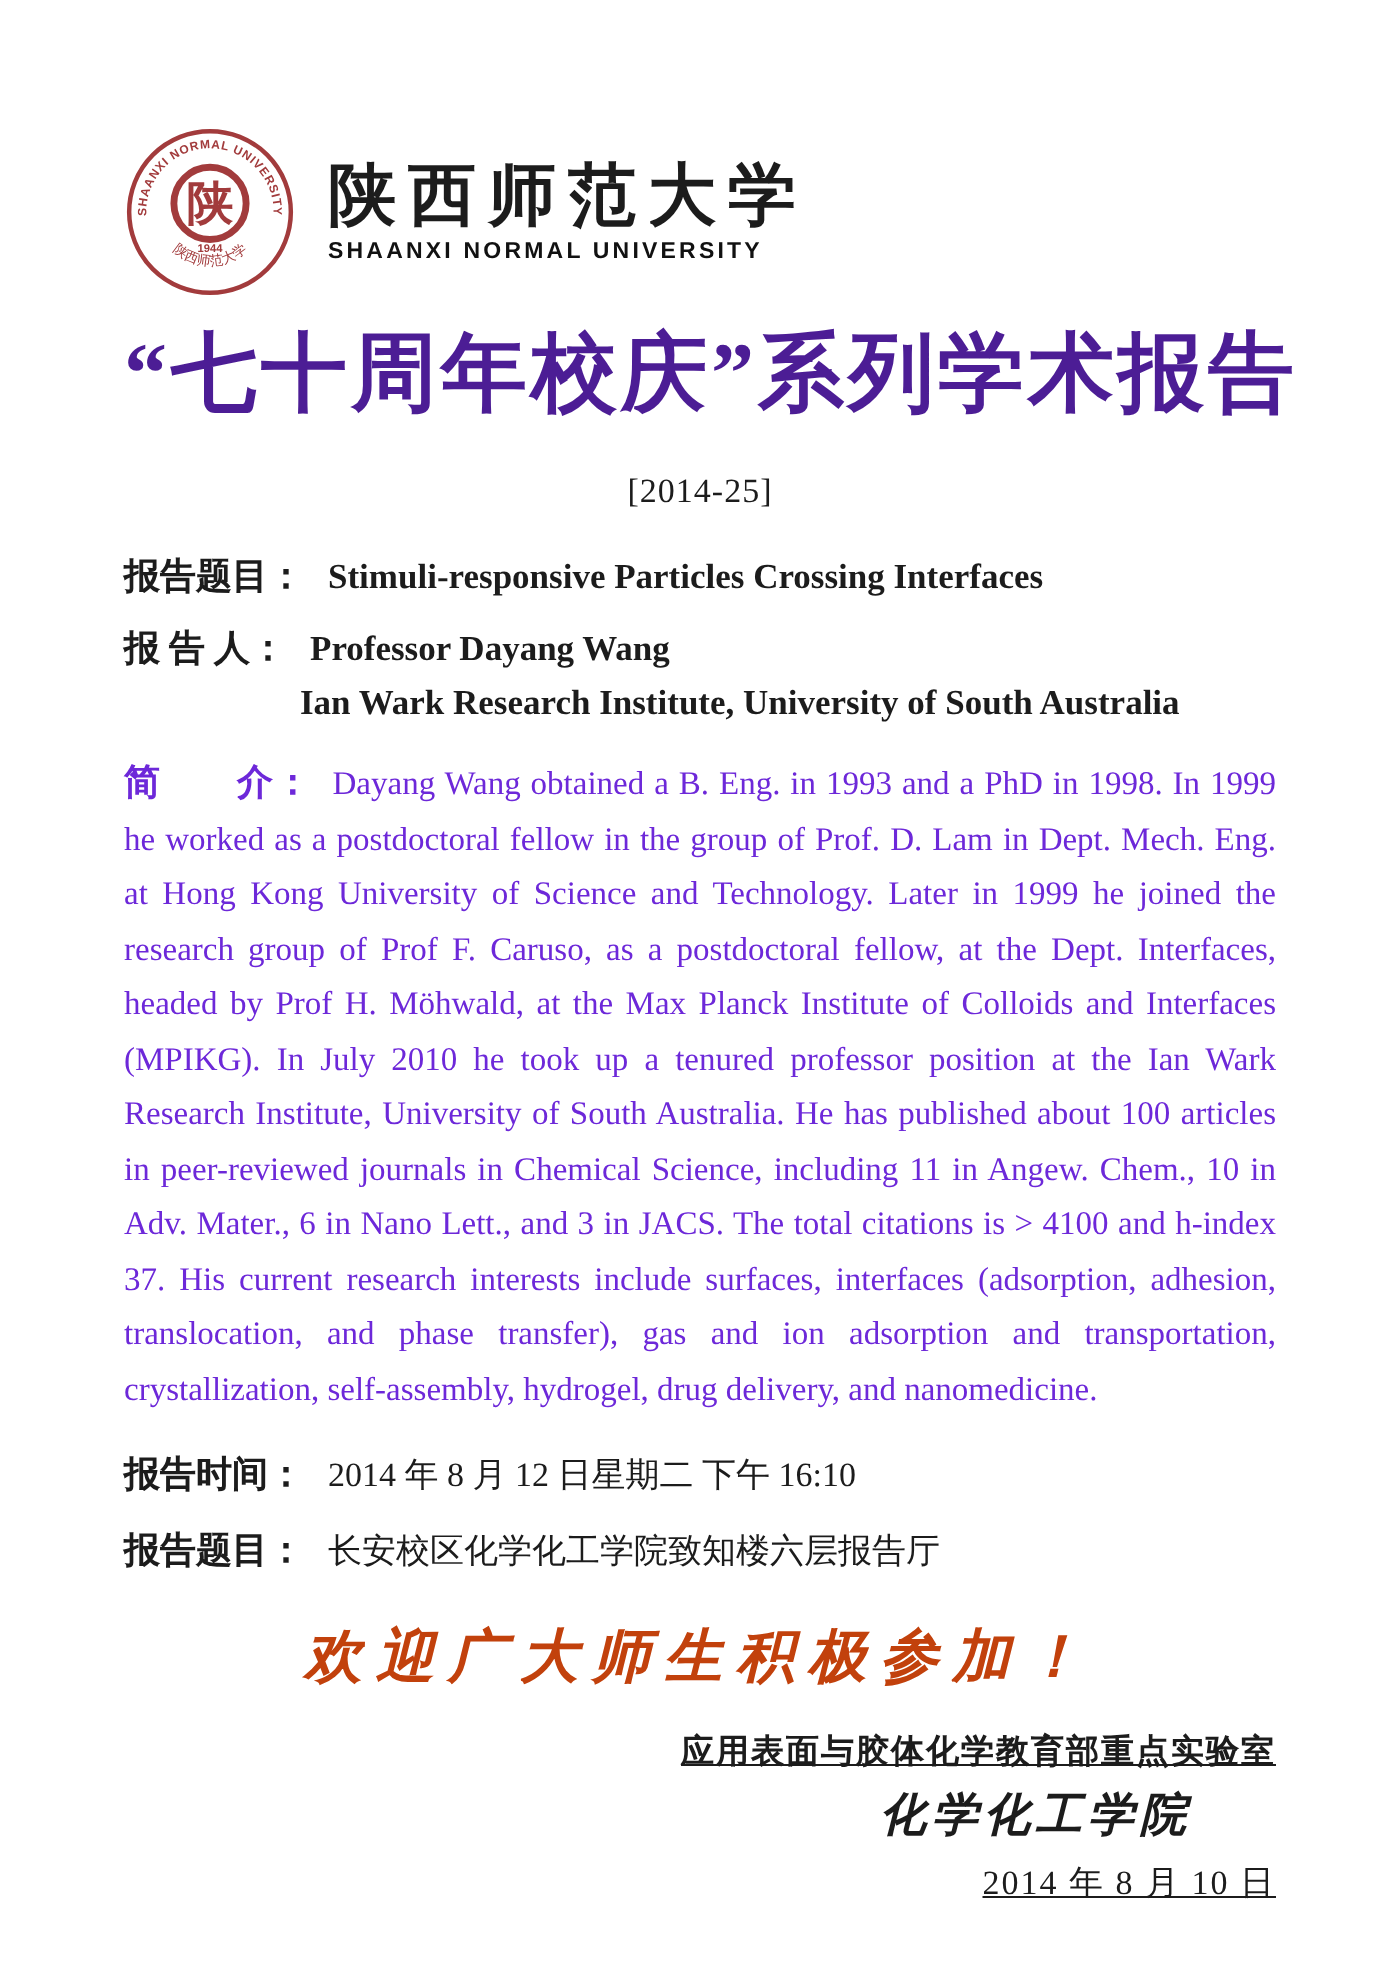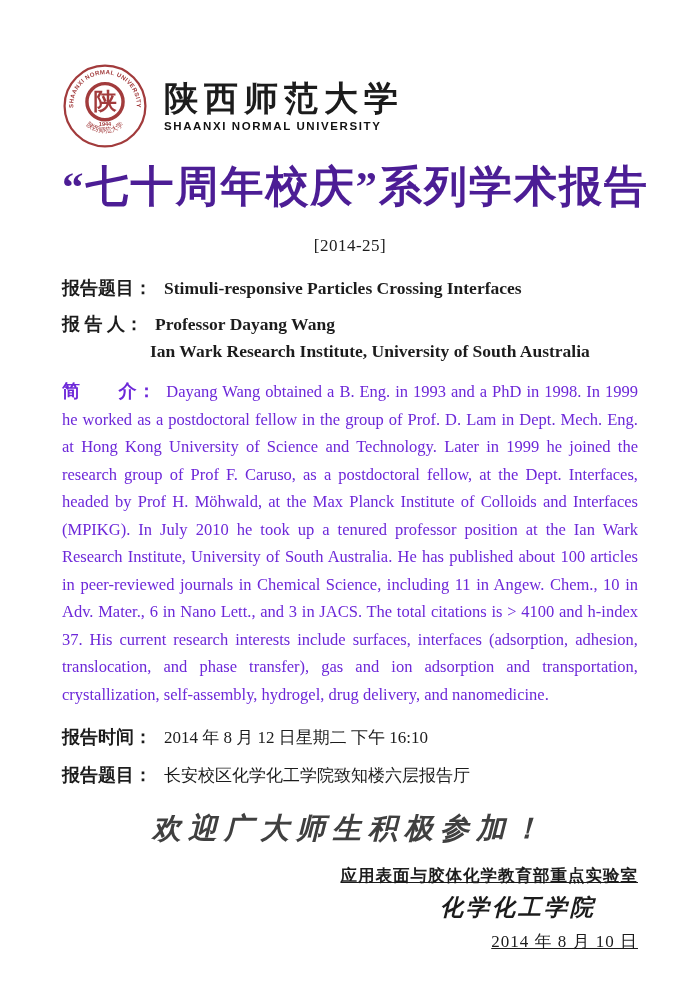--- a/index.html
+++ b/index.html
@@ -28,21 +28,21 @@
   .affil{padding-left:88px;margin-top:5px;font-size:17.5px;font-weight:bold;}
   
   .abstract{margin-top:16px;text-align:justify;font-size:16.5px;line-height:27.5px;color:#6d28d9;}
   .plabel{font-size:18px;font-weight:bold;white-space:pre;}
   .atext{margin-left:10px;}
   
   .sched-row{display:flex;align-items:baseline;margin-top:14px;}
   .sval{margin-left:12px;font-size:17px;}
   
   .welcome{margin-top:22px;text-align:center;font-size:29px;font-weight:bold;font-style:italic;
-    letter-spacing:7px;white-space:nowrap;color:#404040;}
+    letter-spacing:7px;white-space:nowrap;color:#c2410c;}
   
   .footer{margin-top:16px;text-align:right;}
   .f-lab{font-size:16.5px;font-weight:bold;letter-spacing:1px;text-decoration:underline;}
   .f-school{font-size:23px;font-weight:bold;font-style:italic;letter-spacing:3px;
     padding-right:42px;margin-top:5px;}
   .f-date{font-size:17px;margin-top:7px;letter-spacing:1px;text-decoration:underline;}
 </style>
 </head>
 <body>
 

